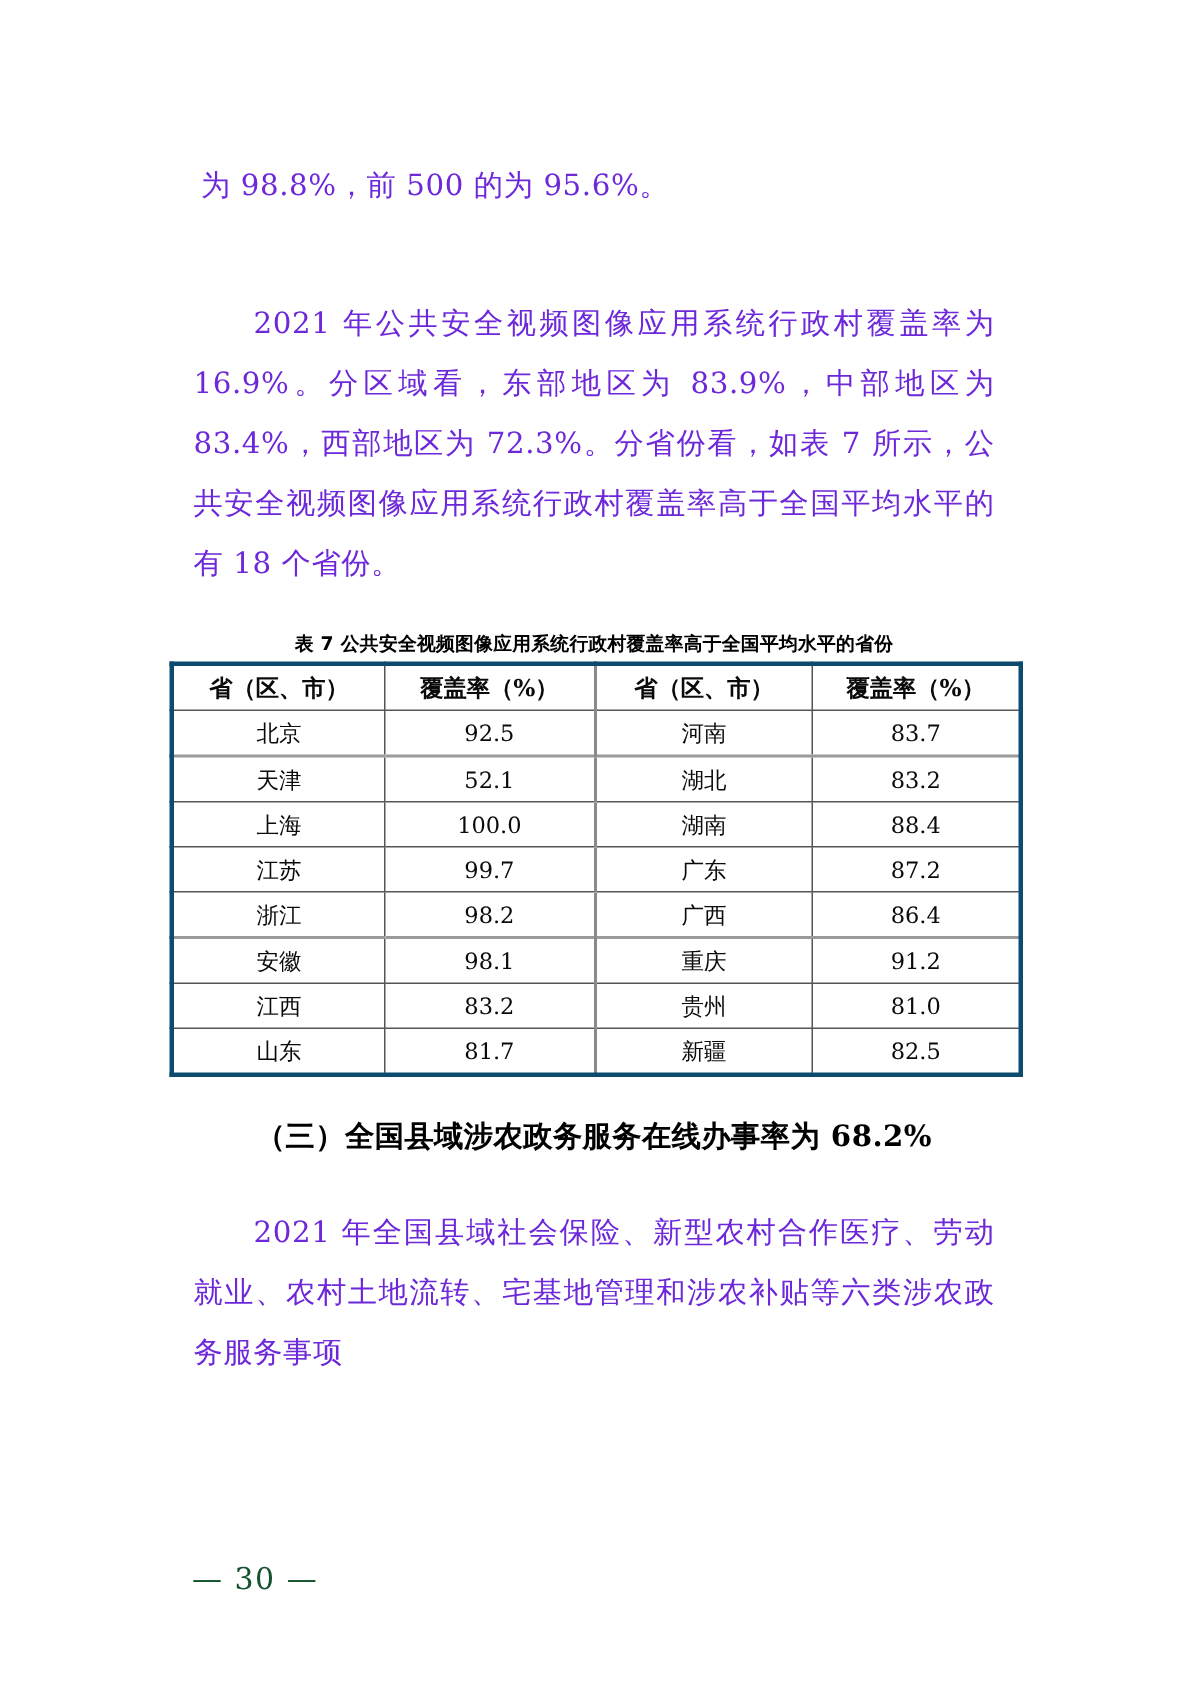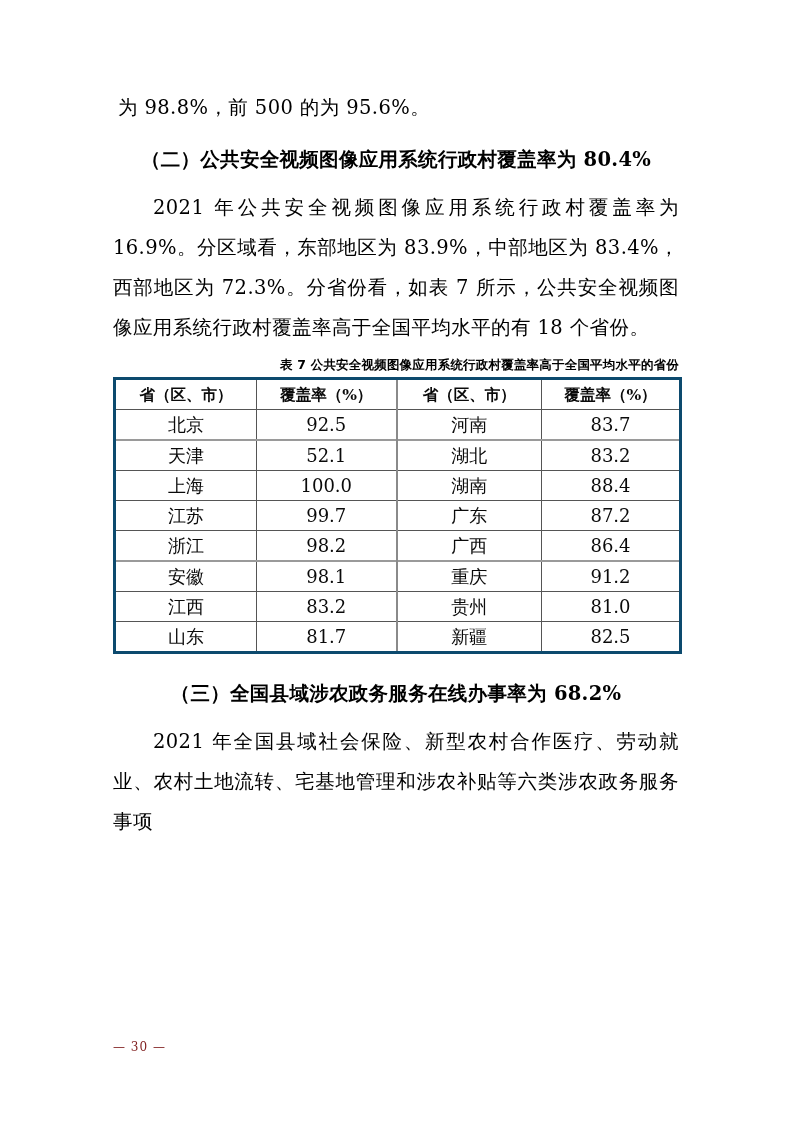--- a/index.html
+++ b/index.html
@@ -26,22 +26,22 @@
     width: 566px;
   }
 
   
   .para {
     font-size: 19.5px;
     line-height: 40px;
     letter-spacing: 0.4px;
     text-align: justify;
     text-justify: inter-ideograph;
-    margin: 0;
-    color: #000000;
+    margin: 16px;
+    color: #6d28d9;
   }
   .para.indent {
     text-indent: 40px;
   }
   .para.lead {
     padding-left: 5px;
   }
 
   
   .section-heading {
@@ -52,21 +52,21 @@
     margin: 0;
     letter-spacing: 0.3px;
     color: #000000;
   }
 
   
   .table-caption {
     font-family: "DejaVu Sans", "Liberation Sans", sans-serif;
     font-size: 12.5px;
     font-weight: bold;
-    text-align: right;
+    text-align: center;
     line-height: 18px;
     margin: 0;
     padding-bottom: 3px;
     letter-spacing: 0.2px;
     color: #000000;
   }
   table.province-table {
     border-collapse: collapse;
     width: 566px;
     table-layout: fixed;
@@ -76,21 +76,21 @@
   table.province-table col.c2 { width: 140px; }
   table.province-table col.c3 { width: 145px; }
   table.province-table col.c4 { width: 139px; }
 
   table.province-table th,
   table.province-table td {
     border: 1px solid #555555;
     height: 29px;
     text-align: center;
     vertical-align: middle;
-    font-size: 18px;
+    font-size: 15px;
     line-height: 18px;
     padding: 0;
     color: #0a0a0a;
   }
   table.province-table th {
     font-weight: bold;
     font-size: 15.5px;
   }
   table.province-table td.num,
   table.province-table th.num {
@@ -103,43 +103,42 @@
   }
   
   table.province-table tr.heavy-top th,
   table.province-table tr.heavy-top td {
     border-top: 2px solid #9a9a9a;
   }
 
   
   .page-number {
     position: absolute;
-    left: 113px;
+    left: 128px;
     top: 1040px;
-    font-size: 12px;
+    font-size: 20px;
     letter-spacing: 1px;
-    color: #7f1d1d;
+    color: #14532d;
   }
 
   .spacer-8 { height: 8px; }
   .spacer-12 { height: 12px; }
 </style>
 </head>
 <body>
 
 <div class="page">
   <div class="content">
 
     <div style="height:88px"></div>
 
     <p class="para lead">为 98.8%，前 500 的为 95.6%。</p>
 
     <div class="spacer-12"></div>
 
-    <p class="section-heading">（二）公共安全视频图像应用系统行政村覆盖率为 80.4%</p>
 
     <div class="spacer-8"></div>
 
     <p class="para indent">2021 年公共安全视频图像应用系统行政村覆盖率为 16.9%。分区域看，东部地区为 83.9%，中部地区为 83.4%，西部地区为 72.3%。分省份看，如表 7 所示，公共安全视频图像应用系统行政村覆盖率高于全国平均水平的有 18 个省份。</p>
 
     <div class="spacer-8"></div>
 
     <p class="table-caption">表 7  公共安全视频图像应用系统行政村覆盖率高于全国平均水平的省份</p>
 
     <table class="province-table">

